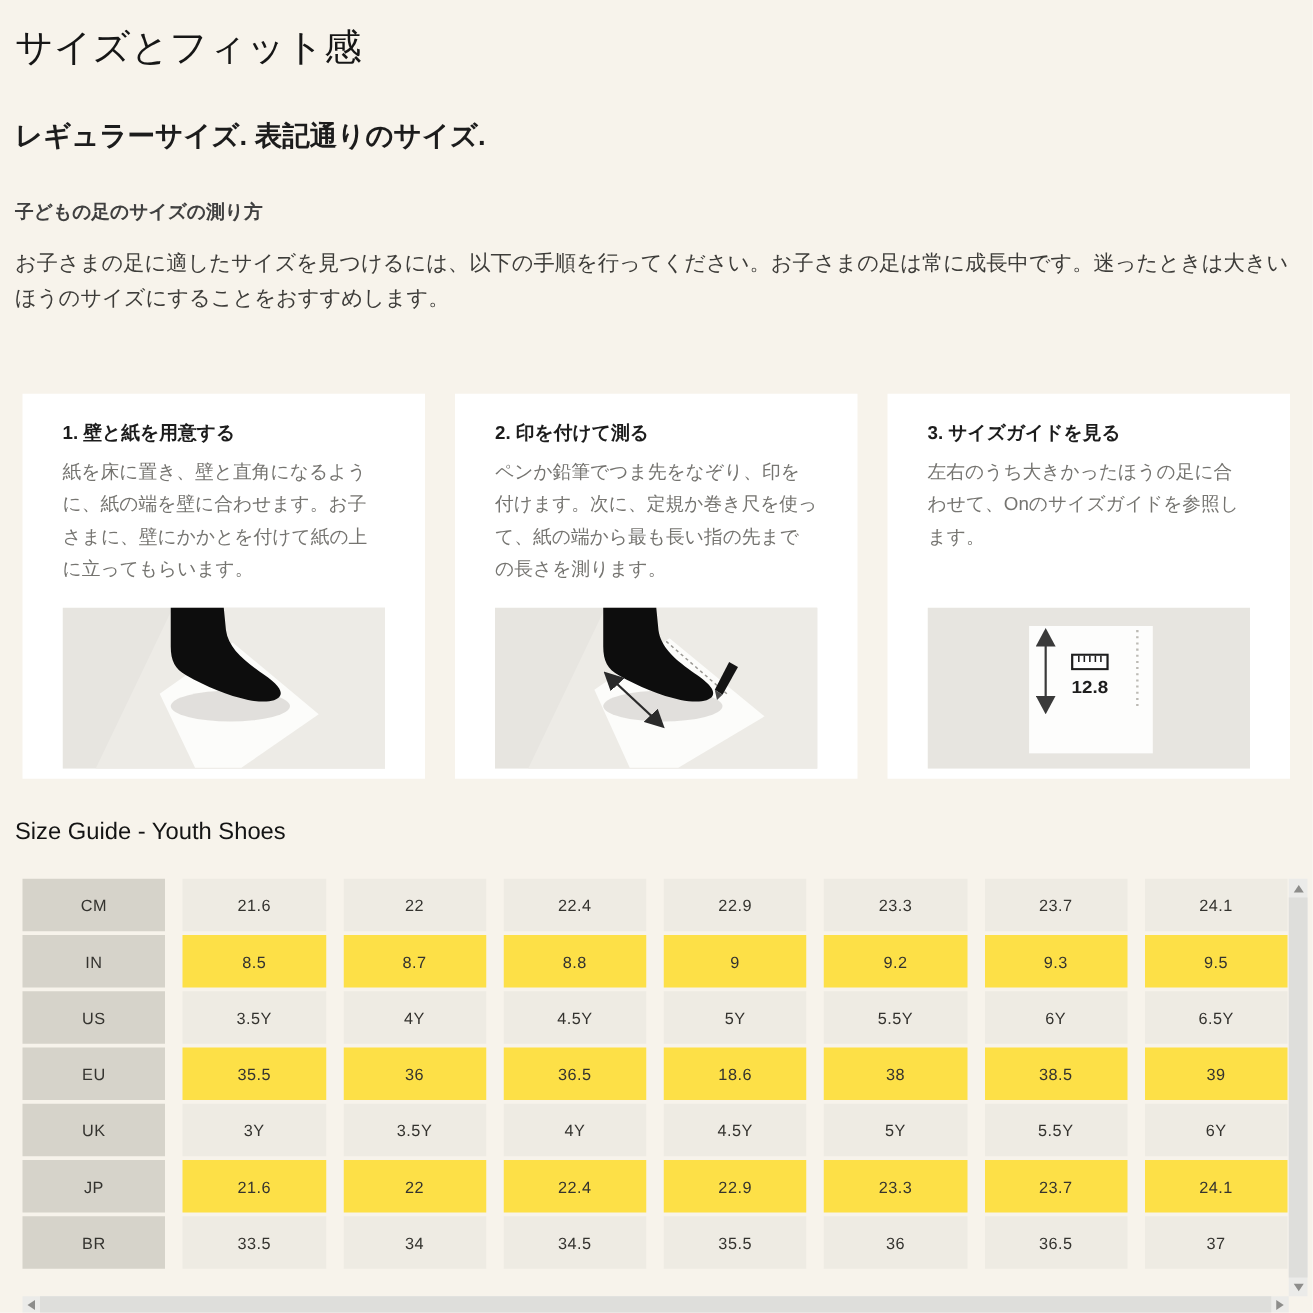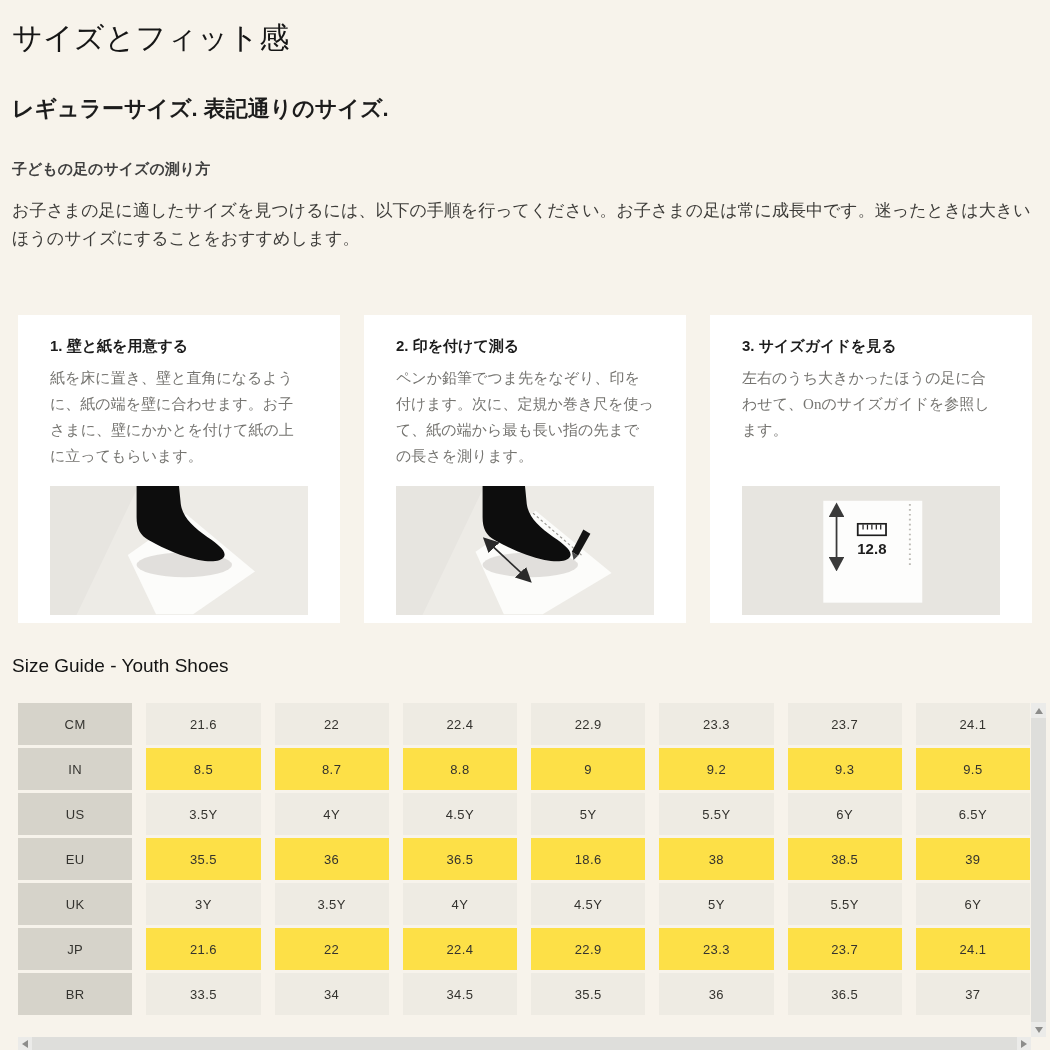--- a/index.html
+++ b/index.html
@@ -8,21 +8,21 @@
   .page{position:relative;width:1050px;height:1050px;background:#f7f3eb;color:#1e1e1e;}
 
   .page-title{position:absolute;top:18px;left:12px;font-size:30px;font-weight:500;letter-spacing:.2px;color:#161616;}
   .fit-note{position:absolute;top:94px;left:12px;font-size:22px;font-weight:700;color:#1c1c1c;}
   .measure-heading{position:absolute;top:160px;left:12px;font-size:15px;font-weight:700;color:#404040;}
   .measure-intro{position:absolute;top:197px;left:12px;width:1030px;font-size:17px;line-height:28px;color:#3d3c39;}
 
   .cards{position:absolute;top:315px;left:18px;width:1014px;height:308px;display:flex;gap:24px;}
   .card{flex:1;background:#ffffff;box-sizing:border-box;padding:22px 32px 8px;display:flex;flex-direction:column;}
   .card h3{margin:0 0 9px 0;font-size:15px;font-weight:700;color:#1c1c1c;}
-  .card p{margin:0;font-size:15px;line-height:26px;color:#757470;font-family:Liberation Serif, serif;}
+  .card p{margin:0;font-size:15px;line-height:26px;color:#757470;}
   .card .illo{margin-top:auto;height:129px;}
   .card .illo svg{display:block;width:100%;height:100%;}
 
   .sg-title{position:absolute;top:655px;left:12px;font-size:19px;font-weight:500;color:#141414;}
 
   .sg-table{position:absolute;top:703px;left:18px;width:1012px;display:grid;
             grid-template-columns:repeat(8,1fr);gap:3px 14px;}
   .sg-cell{height:42px;display:flex;align-items:center;justify-content:center;
            font-size:13px;letter-spacing:.4px;color:#34332f;background:#fde047;}
   .sg-cell.head{background:#d6d3ca;font-weight:500;}

